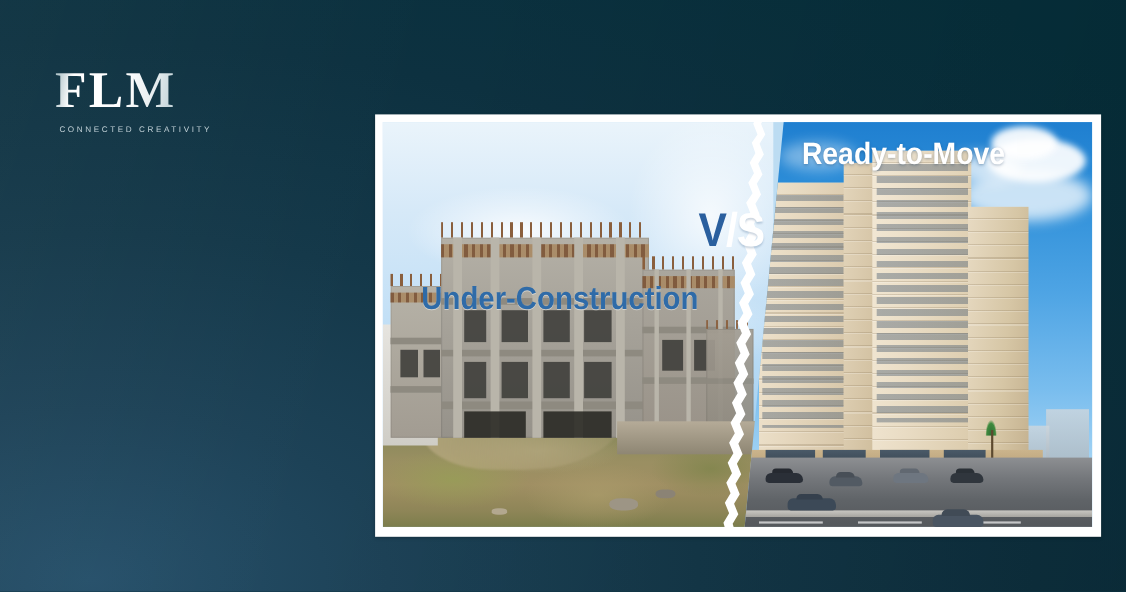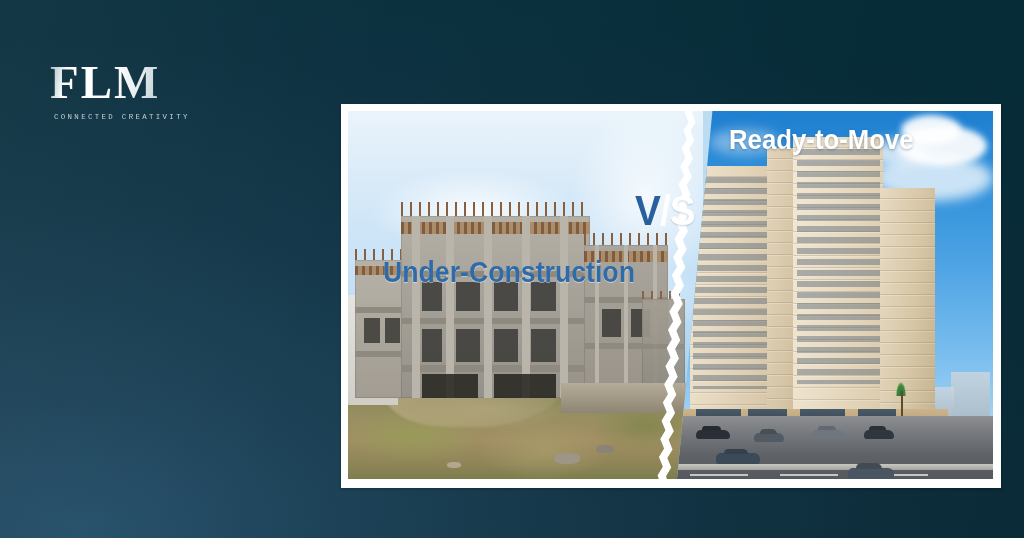--- a/index.html
+++ b/index.html
@@ -32,21 +32,20 @@
     line-height:1.02;
     background:linear-gradient(100deg,#9fb7bd 0%,#ffffff 16%,#ffffff 55%,#e8eef0 78%,#b9ccd2 100%);
     -webkit-background-clip:text; background-clip:text;
     color:transparent; -webkit-text-fill-color:transparent;
     display:inline-block;
   }
   .logo-tag {
     font-size:7.4px; letter-spacing:2.35px; font-weight:400;
     color:#cfdde2; margin-top:6px; margin-left:4px; white-space:nowrap;
     opacity:.92;
-    font-family:Liberation Mono, monospace;
   }
 
   
   #headline {
     position:absolute; left:54px; top:143px; z-index:6;
     width:290px;
   }
   .hl-line {
     font-family:"Liberation Sans Narrow","Liberation Sans", sans-serif;
     font-weight:700;

